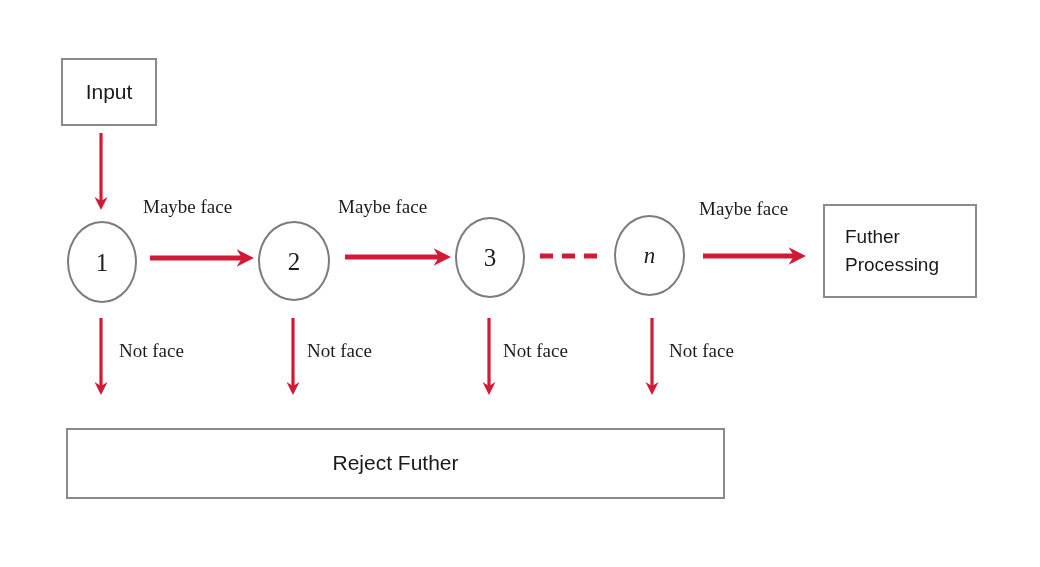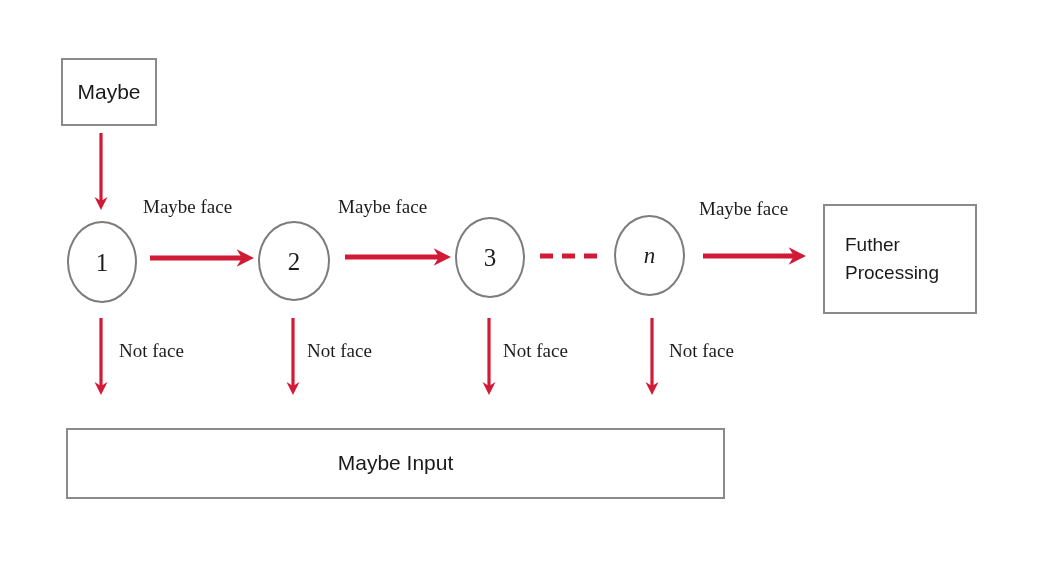--- a/index.html
+++ b/index.html
@@ -105,30 +105,30 @@
         <polygon points="489.00,395.00 482.52,381.95 489.00,386.00 495.48,381.95" fill="#d11a35"></polygon>
       </g>
       <g>
         <line x1="652" y1="318" x2="652" y2="386.45" stroke="#d11a35" stroke-width="3.2" stroke-linecap="butt"></line>
         <polygon points="652.00,395.00 645.52,381.95 652.00,386.00 658.48,381.95" fill="#d11a35"></polygon>
       </g>
       <line x1="540" y1="256" x2="598" y2="256" stroke="#d11a35" stroke-width="5" stroke-dasharray="13 9" stroke-linecap="butt"></line>
     </svg>
 
   <div class="box box-center" id="box-input" style="left: 61px; top: 58px; width: 96px; height: 68px; font-size: 21px; border-color: rgb(138, 138, 138);">
-    <span class="box-inner">Maybe</span>
+    <span class="box-inner">Input</span>
   </div>
 
-  <div class="box box-left" id="box-further" style="left: 823px; top: 204px; width: 154px; height: 110px; font-size: 19px; padding-left: 20px; border-color: rgb(138, 138, 138);">
+  <div class="box box-left" id="box-further" style="left: 823px; top: 204px; width: 154px; height: 94px; font-size: 19px; padding-left: 20px; border-color: rgb(138, 138, 138);">
     <span class="box-inner">Futher
 Processing</span>
   </div>
 
   <div class="box box-center" id="box-reject" style="left: 66px; top: 428px; width: 659px; height: 71px; font-size: 21px; border-color: rgb(138, 138, 138);">
-    <span class="box-inner">Maybe Input</span>
+    <span class="box-inner">Reject Futher</span>
   </div>
 
   <div id="node-host">
       <div class="node" style="left: 67px; top: 221px; width: 70px; height: 82px; border-color: rgb(124, 124, 124);">
         <span class="node-label" style="font-size: 25px;">1</span>
       </div>
       <div class="node" style="left: 258px; top: 221px; width: 72px; height: 80px; border-color: rgb(124, 124, 124);">
         <span class="node-label" style="font-size: 25px;">2</span>
       </div>
       <div class="node" style="left: 455px; top: 217px; width: 70px; height: 81px; border-color: rgb(124, 124, 124);">

